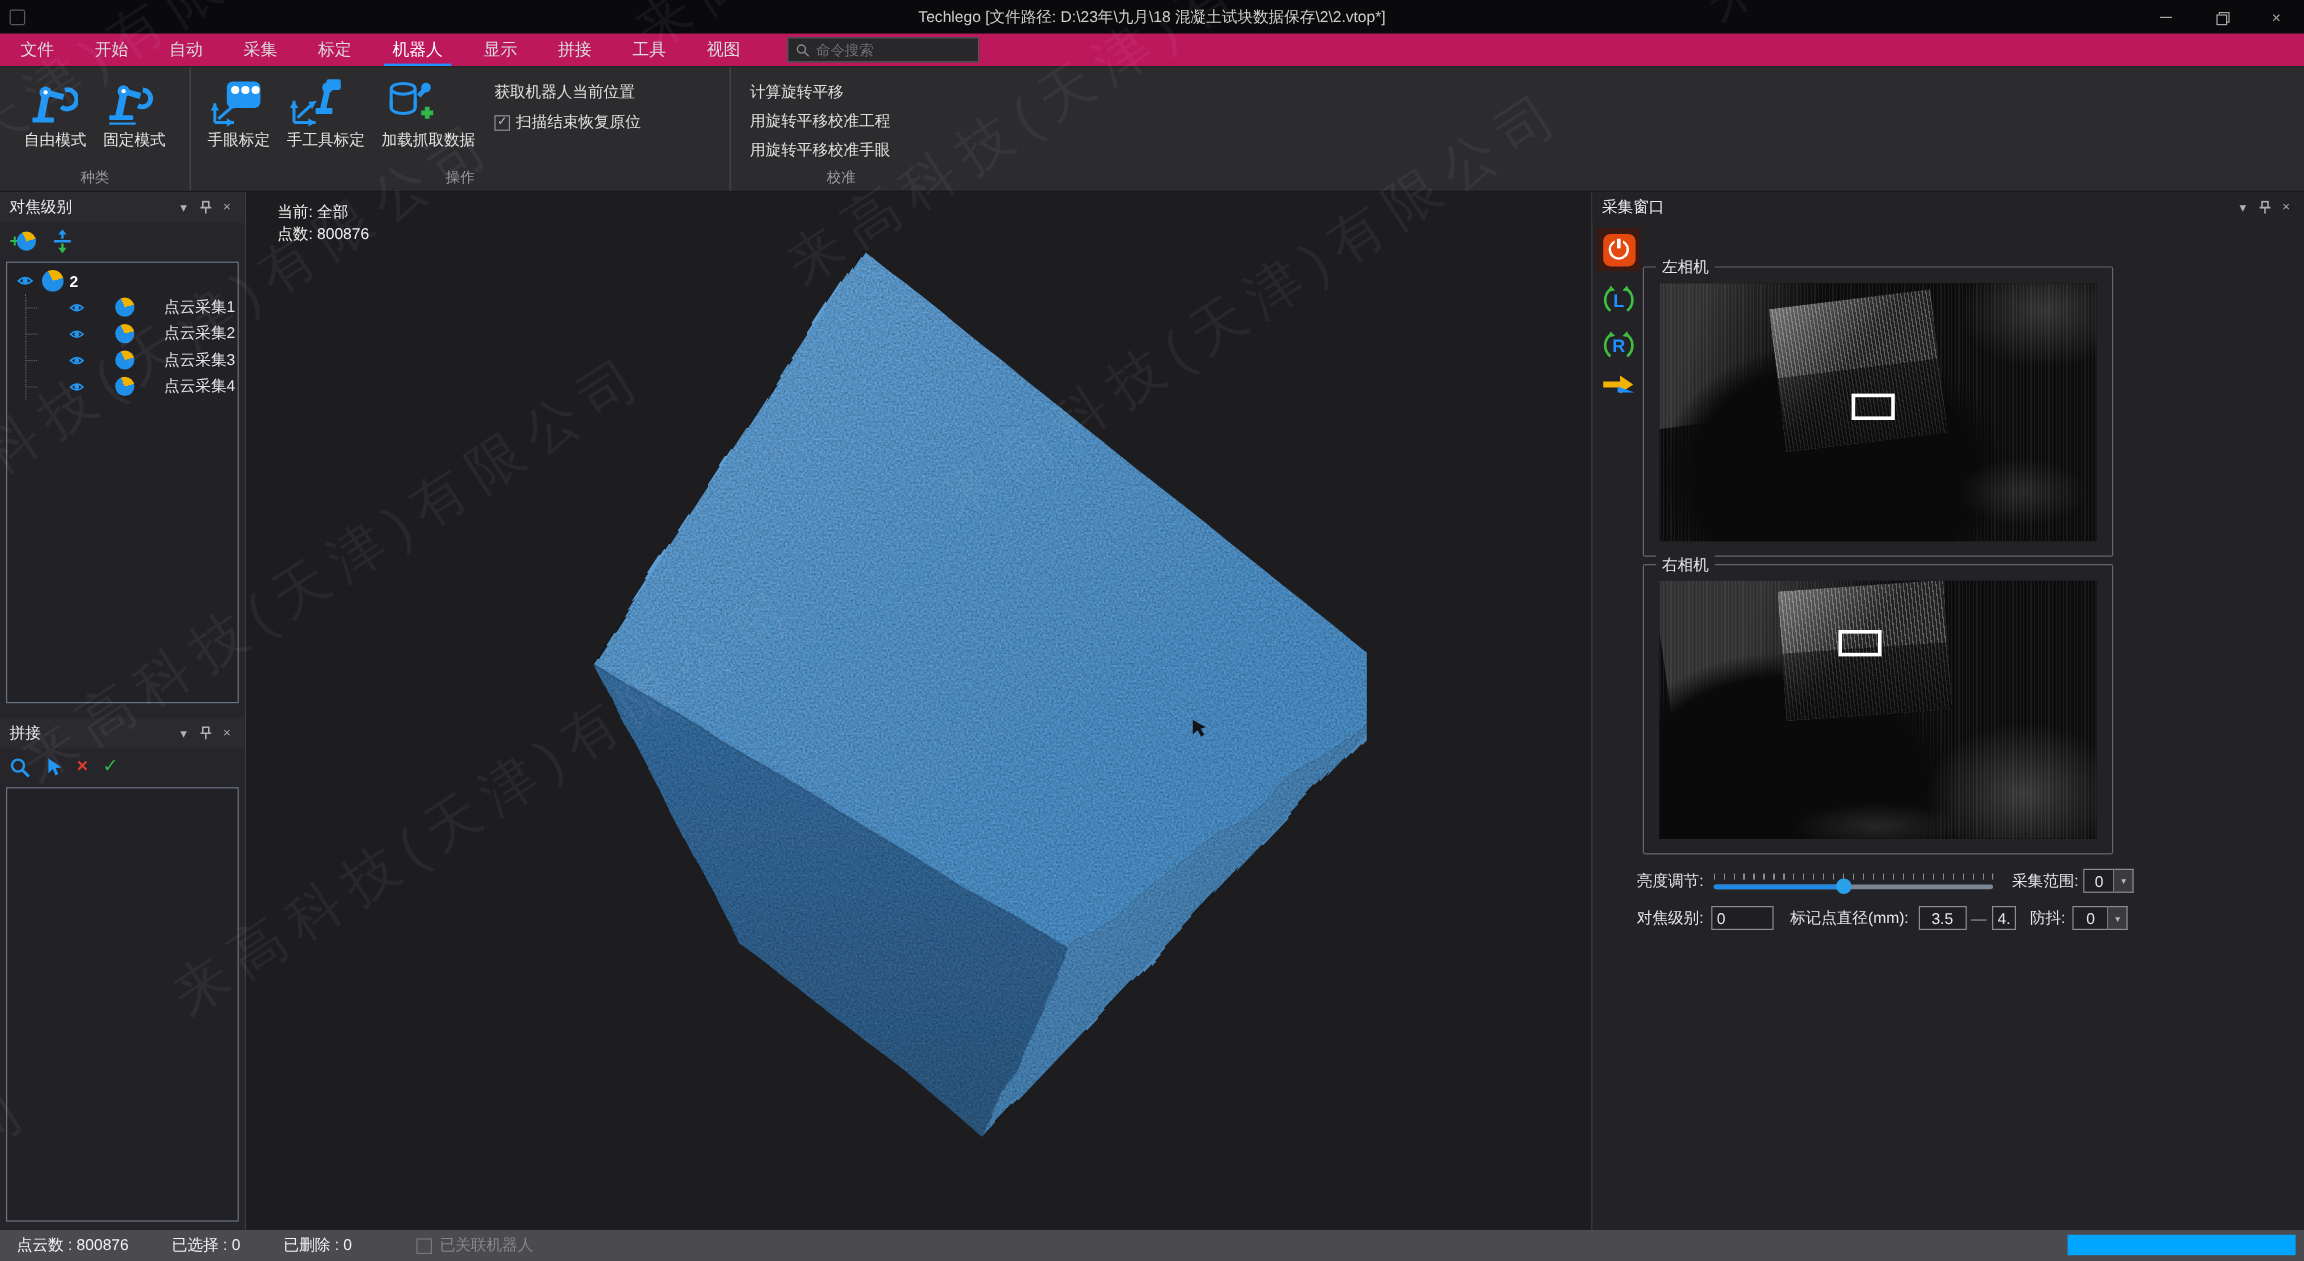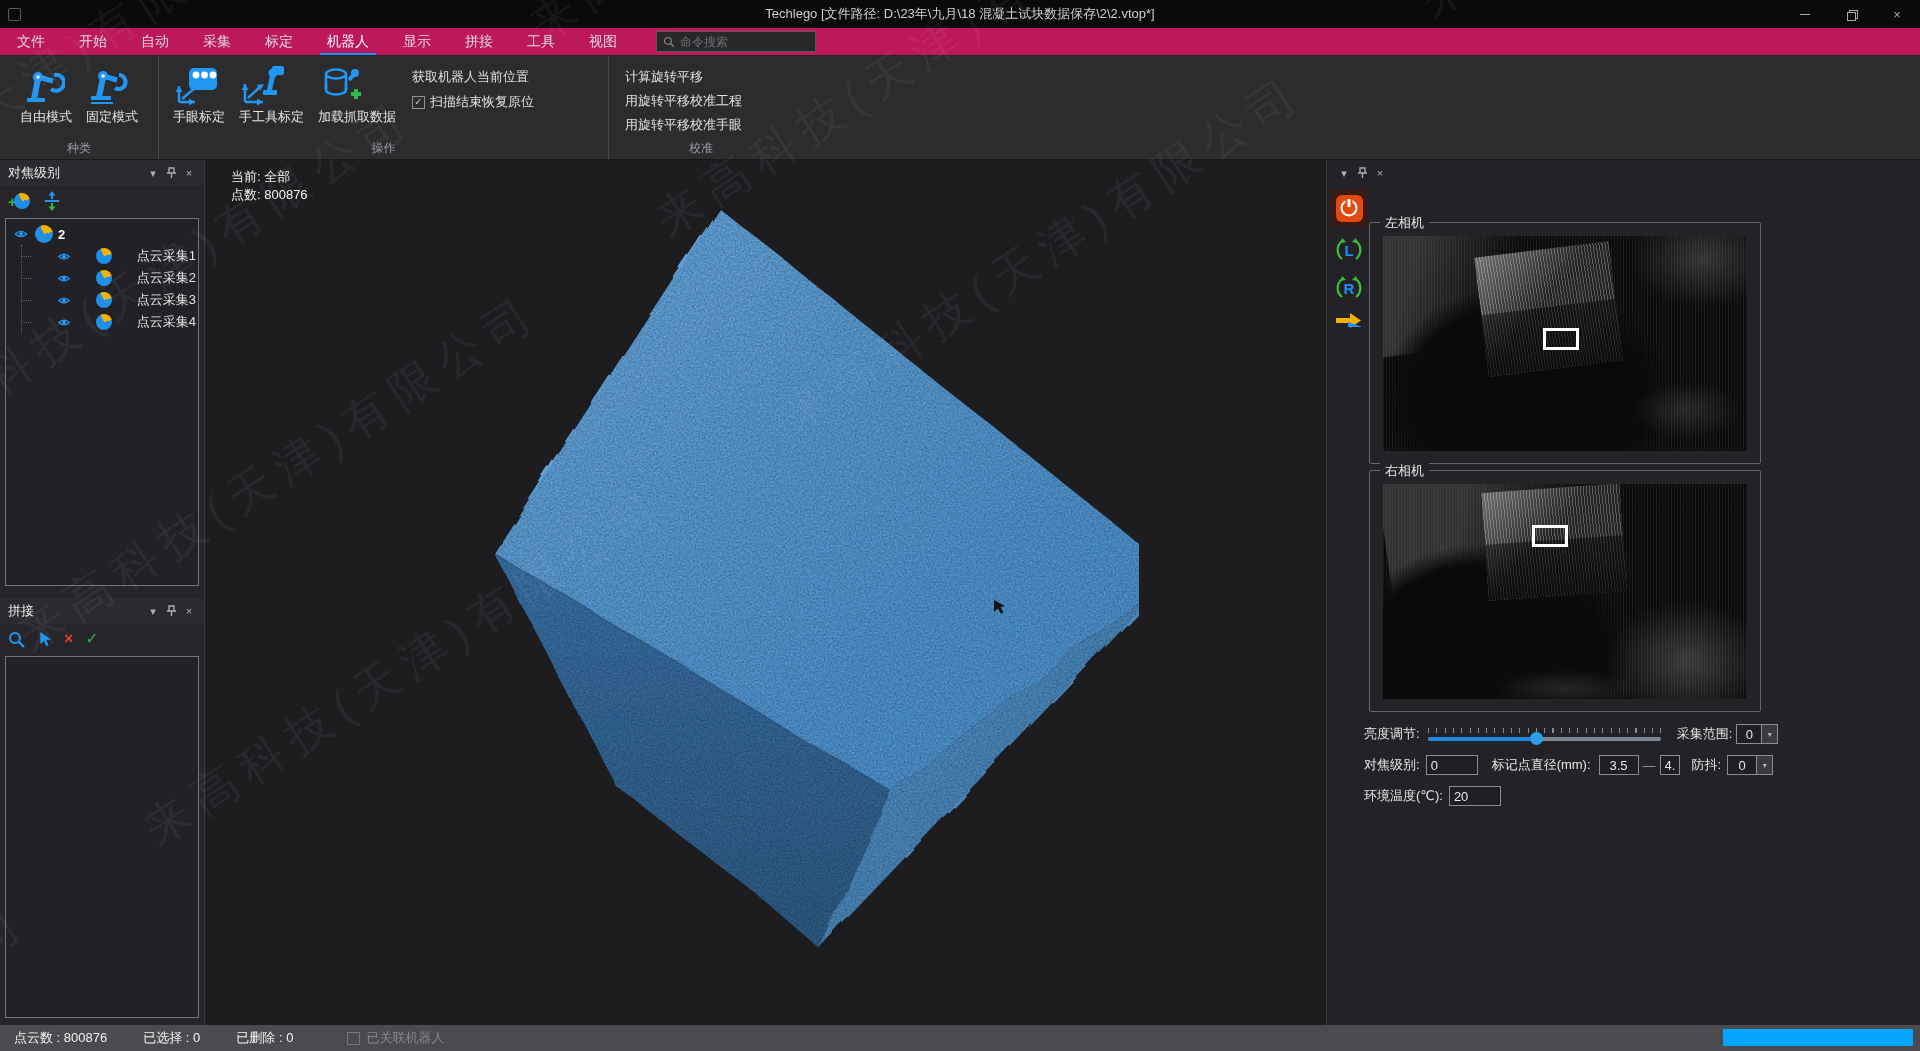--- a/index.html
+++ b/index.html
@@ -409,20 +409,21 @@
         <polygon points="495,48 952,413 667,632 270,393" fill="#000"></polygon>
         <polygon points="270,393 667,632 595,788 530,732 392,626" fill="#000"></polygon>
         <polygon points="667,632 952,413 595,788" fill="#000"></polygon>
       </g>
       <polygon points="770,440 770,452 774,448.5 777,454 779.5,452 776.5,447 781,446" fill="#141418"></polygon>
     </svg>
   </div>
 
   <div class="right-panel">
     <div class="panel-header" style="background:#232327;">
+      <span class="ph-title">采集窗口</span>
       <span class="ph-btn">▾</span>
       <span class="ph-btn">
         <svg width="11" height="12" viewBox="0 0 11 12">
             <path d="M3 1 h5 v5 h-5 z M1 6 h9 M5.5 6 v5" stroke="#b0b0b4" stroke-width="1.3" fill="none"></path>
           </svg>
       </span>
       <span class="ph-btn">×</span>
     </div>
     <div class="rp-body">
 
@@ -502,24 +503,20 @@
           <span style="margin-left:14px;">标记点直径(mm):</span>
           <input class="field" style="width: 40px; margin-left: 8px; text-align: center;" value="3.5">
           <span style="margin:0 4px; color:#9a9aa0;">—</span>
           <input class="field" style="width: 20px; text-align: center;" value="4.5">
           <span style="margin-left:12px;">防抖:</span>
           <span class="combo" style="margin-left:6px;">
             <span class="val" style="width:30px;">0</span>
             <span class="caret-btn">▾</span>
           </span>
         </div>
-        <div class="ctl-row">
-          <span>环境温度(℃):</span>
-          <input class="field" style="width: 52px; margin-left: 6px;" value="20">
-        </div>
       </div>
     </div>
   </div>
 </div>
 
 <div class="statusbar">
   <span>点云数 : 800876</span>
   <span>已选择 : 0</span>
   <span>已删除 : 0</span>
   <span class="sb-robot">

